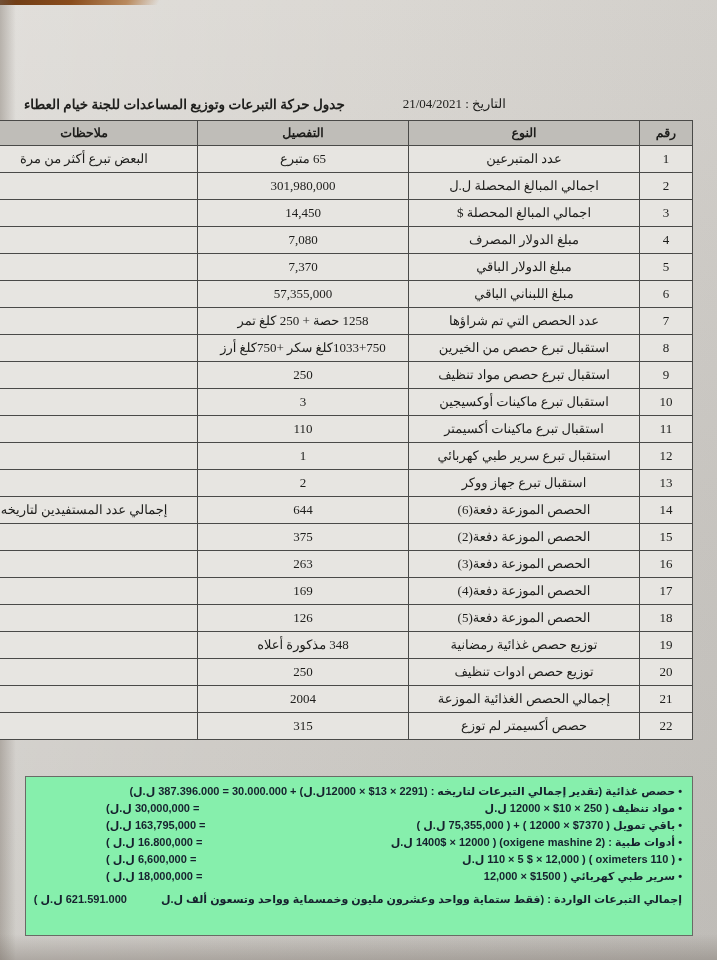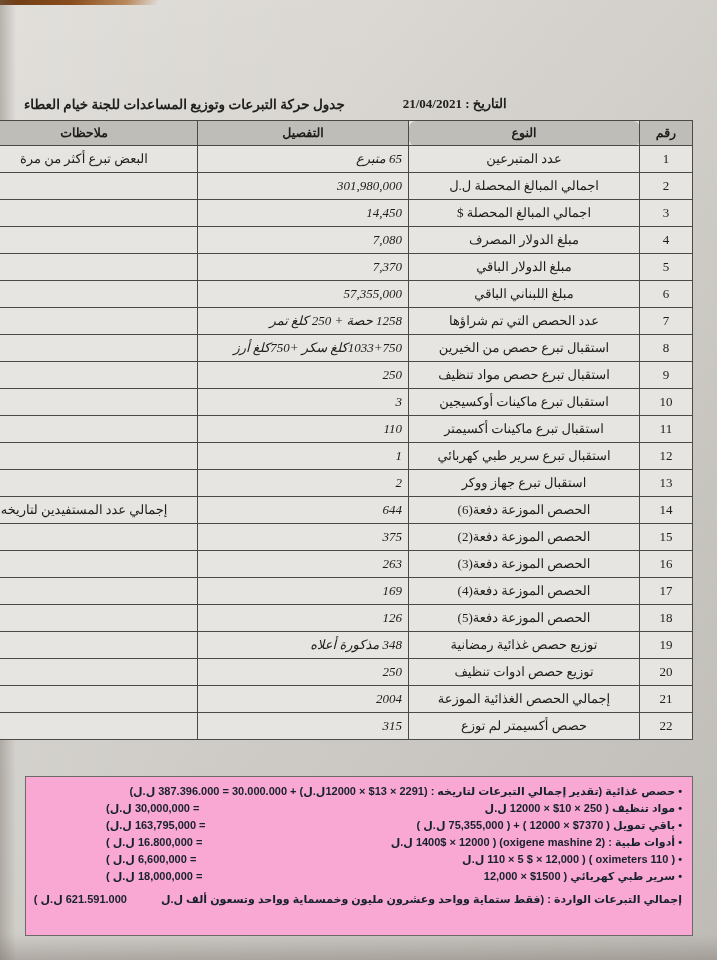--- a/index.html
+++ b/index.html
@@ -67,21 +67,21 @@
   .doc-title {
     font-size: 13.5px;
     font-weight: bold;
     color: #20201e;
     letter-spacing: 0px;
     white-space: nowrap;
     margin-right: 40px;
   }
   .doc-date {
     font-size: 13px;
-    font-weight: bold;
+    font-weight: normal;
     color: #20201e;
     white-space: nowrap;
     direction: rtl;
     margin-left: 18px;
   }
 
   
   table.main {
     position: absolute;
     top: 120px;
@@ -103,38 +103,38 @@
     white-space: nowrap;
   }
   table.main thead th {
     background: #bfbdb8;
     font-weight: bold;
     font-size: 12.5px;
     text-align: center;
     height: 24px;
   }
   .col-num   { width: 40px;  text-align: center; margin-top: 8px; }
-  .col-type  { width: 218px; text-align: center; border-radius: 7px; }
+  .col-type  { width: 218px; text-align: center; }
   .col-det   { width: 198px; text-align: center; }
   .col-note  { width: 214px; text-align: center; }
 
   td.num  { text-align: center; font-size: 14px; }
   td.type { text-align: center; }
-  td.det  { font-size: 14px; font-style: italic; }
+  td.det  { text-align: center; font-size: 14px; }
   td.note { text-align: center; font-size: 12.5px; }
 
   
   .notes-box {
     position: absolute;
     top: 776px;
     right: 24px;
     width: 668px;
     min-height: 160px;
     border: 1px solid #6a6a66;
-    background: #f9a8d4;
+    background: #86efac;
     padding: 6px 10px 8px 10px;
     box-sizing: border-box;
     direction: rtl;
   }
   .note-line {
     display: flex;
     flex-direction: row;
     justify-content: space-between;
     align-items: baseline;
     font-size: 11px;

